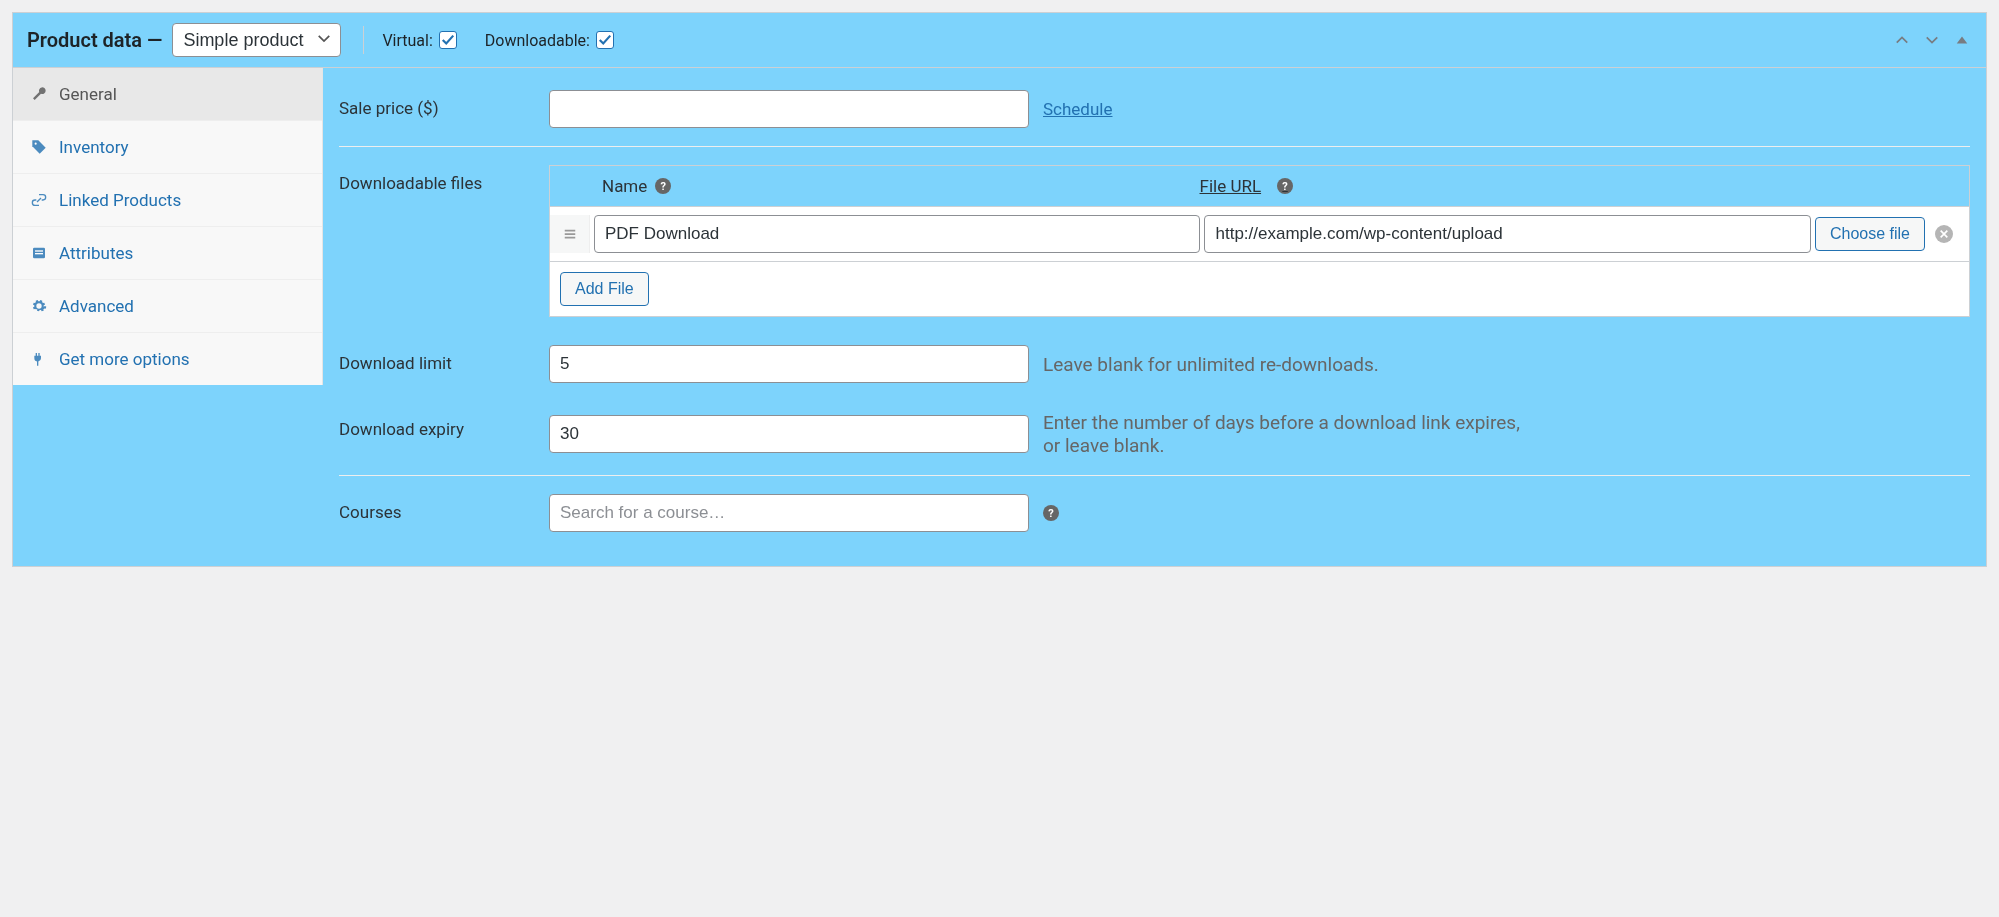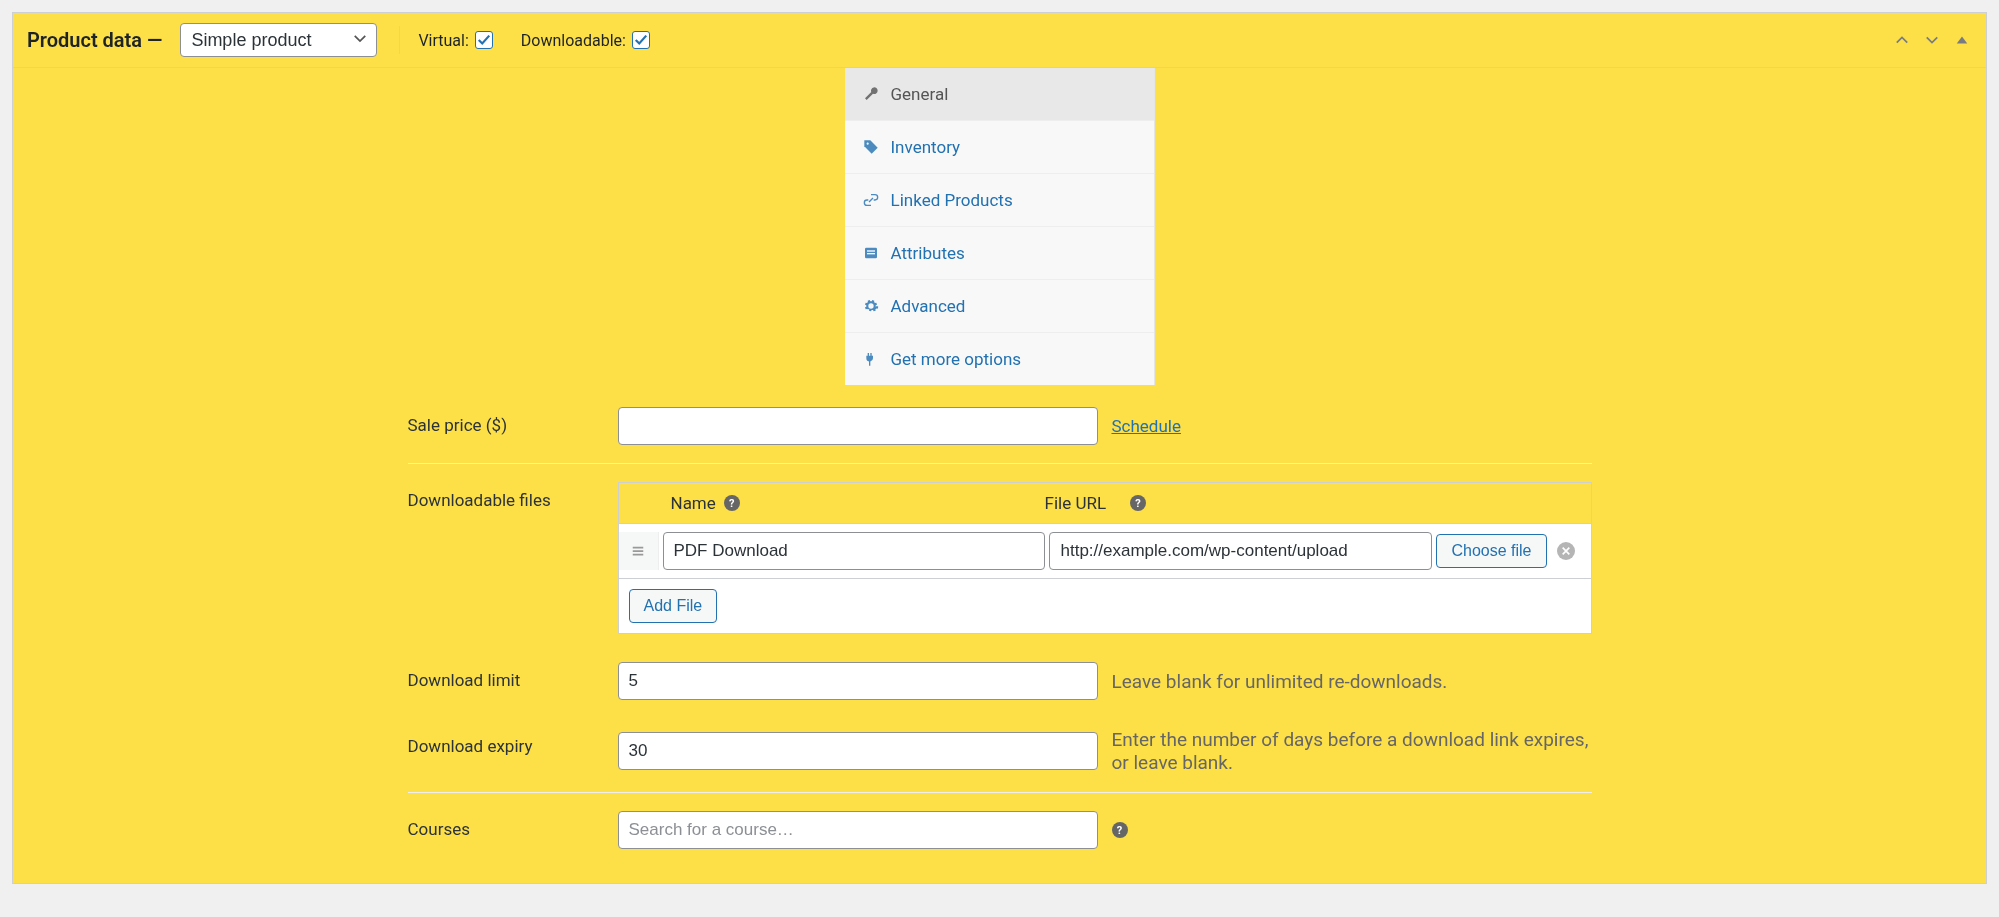--- a/index.html
+++ b/index.html
@@ -3,47 +3,46 @@
 <meta charset="utf-8">
 <style>
   * { box-sizing: border-box; margin: 0; padding: 0; }
   body {
     font-family: -apple-system, BlinkMacSystemFont, "Segoe UI", Roboto, "Helvetica Neue", Arial, sans-serif;
     background: #f0f0f1;
     padding: 12px;
     color: #2c3338;
   }
   .panel {
-    background: #fde047;
+    background: #7dd3fc;
     border: 1px solid #ccd0d4;
   }
   
   .panel-header {
     display: flex;
     align-items: center;
     padding: 10px 14px;
     border-bottom: 1px solid #ccd0d4;
     position: relative;
   }
   .panel-title {
     font-size: 20px;
     font-weight: 600;
     color: #1d2327;
     margin-right: 10px;
   }
   .product-type-select {
     font-size: 18px;
-    padding: 6px 64px 6px 10px;
+    padding: 6px 36px 6px 10px;
     border: 1px solid #8c8f94;
     border-radius: 4px;
     background: #fff;
     appearance: none;
     -webkit-appearance: none;
     color: #2c3338;
-    margin-left: 8px;
   }
   .select-wrap {
     position: relative;
     display: inline-block;
   }
   .select-wrap .chev {
     position: absolute;
     right: 10px;
     top: 50%;
     transform: translateY(-50%);
@@ -87,22 +86,21 @@
     display: inline-flex;
     align-items: center;
     justify-content: center;
     color: #787c82;
     cursor: pointer;
   }
   .hdr-ctrl svg, .checkbox svg { width: 14px; height: 14px; }
   
   .panel-body {
     display: flex;
-    align-items: center;
-    flex-direction: column;
+    align-items: flex-start;
   }
   
   .tabs {
     width: 310px;
     border-right: 1px solid #e5e5e5;
     background: #fff;
   }
   .tab {
     display: flex;
     align-items: center;
@@ -181,21 +179,21 @@
     border: 1px solid #ccd0d4;
   }
   .files-head {
     display: flex;
     align-items: center;
     padding: 10px 12px;
     border-bottom: 1px solid #ccd0d4;
   }
   .files-head .col-handle { width: 40px; }
   .files-head .col-name { flex: 1; font-size: 17px; color: #2c3338; display:flex; align-items:center; gap:8px; }
-  .files-head .col-url { flex: 1; font-size: 17px; color: #2c3338; display:flex; align-items:center; gap:24px; }
+  .files-head .col-url { flex: 1; font-size: 17px; color: #2c3338; display:flex; align-items:center; gap:16px;text-decoration:underline; }
   .files-head .col-actions { width: 160px; }
   .help-circle {
     width: 16px; height: 16px; border-radius: 50%;
     background: #666; color:#fff; display:inline-flex;
     align-items:center; justify-content:center; font-size:11px; font-weight:700;
   }
   .files-row {
     display: flex;
     align-items: center;
     padding: 8px 10px 8px 0;

